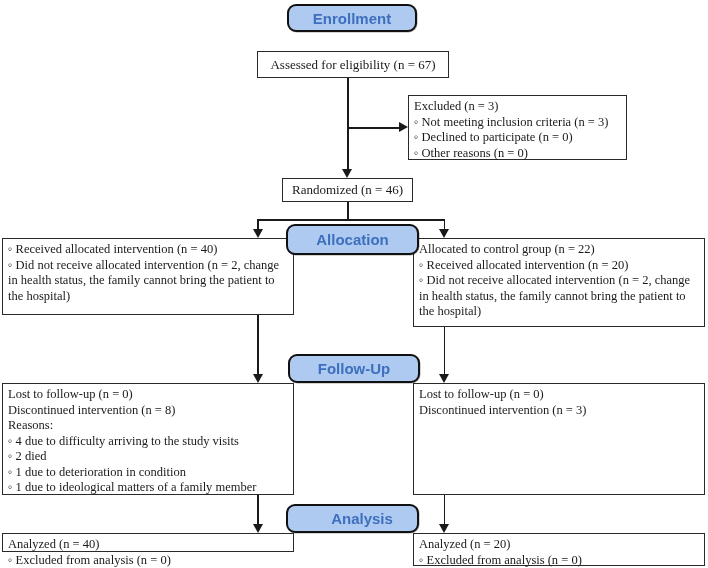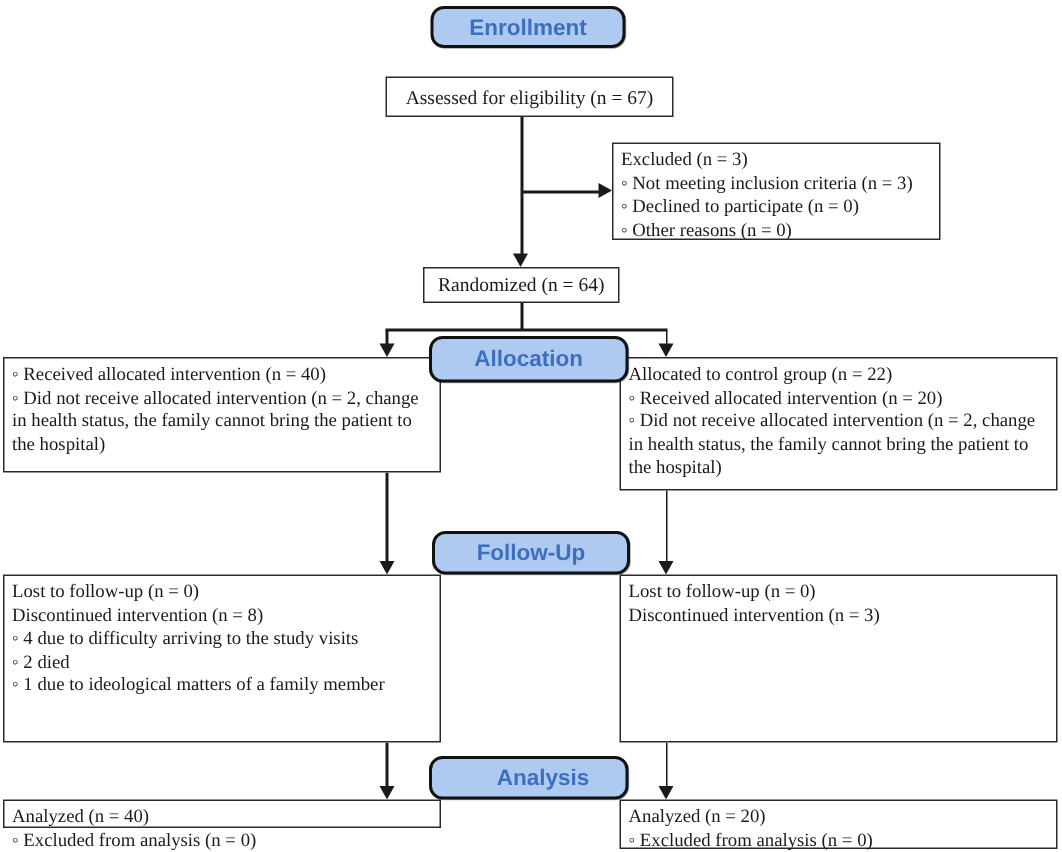--- a/index.html
+++ b/index.html
@@ -95,38 +95,40 @@
 
   <div class="box center" style="left:257px;top:51px;width:192px;height:27px;">Assessed for eligibility  (n = 67)</div>
 
   <div class="box" style="left:408px;top:95px;width:219px;height:65px;">
     <div>Excluded (n = 3)</div>
     <div>◦ Not meeting inclusion  criteria (n = 3)</div>
     <div>◦ Declined to participate (n = 0)</div>
     <div>◦ Other reasons (n = 0)</div>
   </div>
 
-  <div class="box center" style="left:282px;top:178px;width:131px;height:24px;">Randomized (n = 64)</div>
+  <div class="box center" style="left:282px;top:178px;width:131px;height:24px;">Randomized (n = 46)</div>
 
   <div class="box" style="left:2px;top:238px;width:292px;height:77px;">
     <div>◦ Received allocated intervention  (n = 40)</div>
     <div>◦ Did not receive allocated intervention  (n = 2, change in health status, the family  cannot bring the patient to the hospital)</div>
   </div>
 
   <div class="box" style="left:413px;top:238px;width:292px;height:89px;">
     <div>Allocated to control group (n = 22)</div>
     <div>◦ Received allocated intervention  (n = 20)</div>
     <div>◦ Did not receive allocated intervention  (n = 2, change in health status, the family  cannot bring the patient to the hospital)</div>
   </div>
 
   <div class="box" style="left:2px;top:383px;width:292px;height:112px;">
     <div>Lost to follow-up  (n = 0)</div>
     <div>Discontinued intervention  (n = 8)</div>
+    <div>Reasons:</div>
     <div>◦ 4 due to difficulty  arriving to the study  visits</div>
     <div>◦ 2 died</div>
+    <div>◦ 1 due to deterioration in  condition</div>
     <div>◦ 1 due to ideological  matters of a family  member</div>
   </div>
 
   <div class="box" style="left:413px;top:383px;width:292px;height:112px;">
     <div>Lost to follow-up  (n = 0)</div>
     <div>Discontinued intervention  (n = 3)</div>
   </div>
 
   <div class="box" style="left:2px;top:533px;width:292px;height:19px;">
     <div>Analyzed (n = 40)</div>

